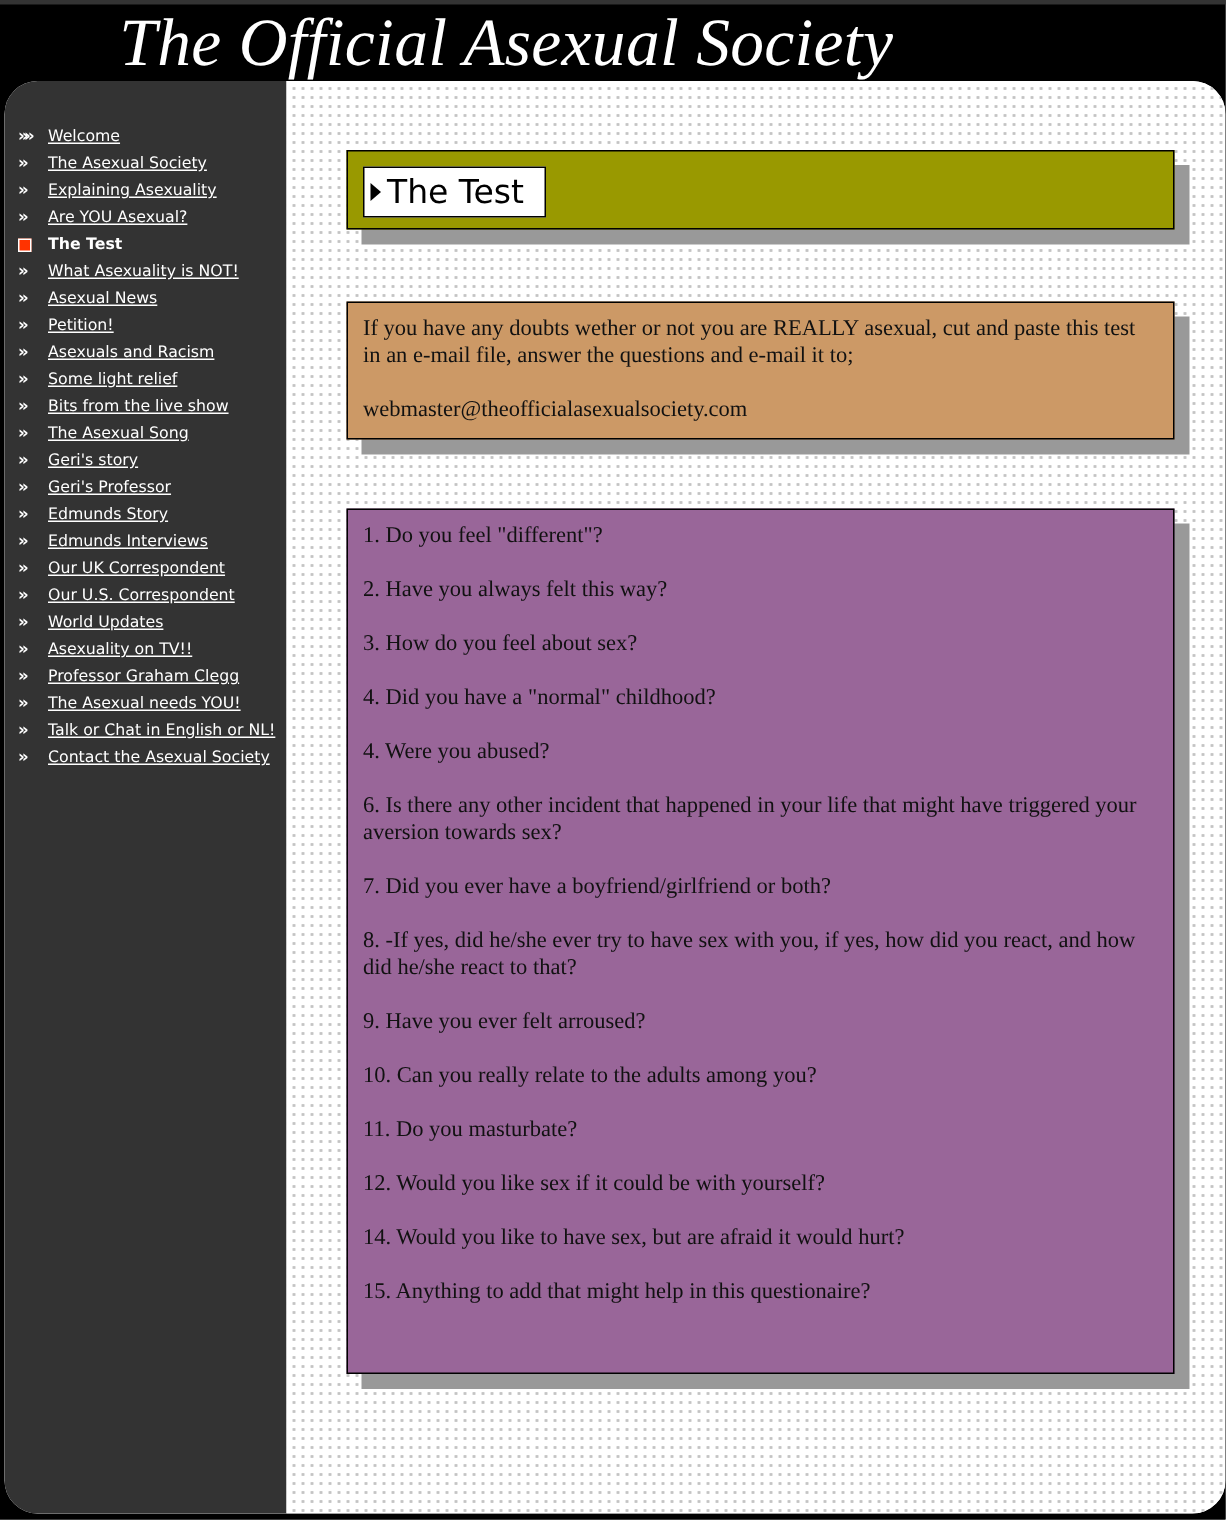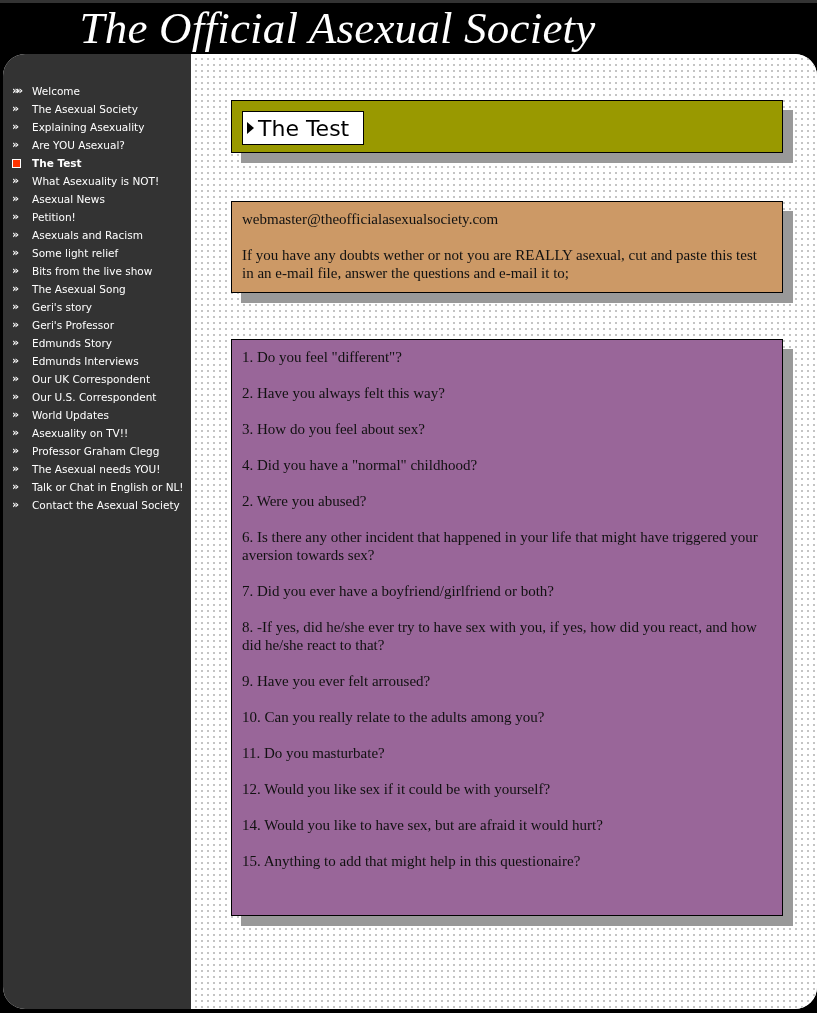--- a/index.html
+++ b/index.html
@@ -42,21 +42,21 @@
     .nav .bullet {
       width: 20px; display: inline-block; color: #fff;
       font-weight: bold; font-size: 11px; letter-spacing: -2px;
       line-height: 10px;
     }
     .nav .bullet.active-square {
       display: inline-block; width: 9px; height: 9px; margin-right: 11px;
       background: #ff3300; border: 1px solid #fff; letter-spacing: 0;
     }
     .nav a {
-      color: #fff; cursor: pointer;
+      color: #fff; text-decoration: underline; cursor: pointer;
       white-space: nowrap;
     }
     .nav li.current span.label { font-weight: bold; color: #fff; }
 
     .box {
       position: absolute; border: 1px solid #000;
       box-shadow: 10px 10px 0 #999999;
     }
     .title-box {
       left: 40px; top: 46px; width: 552px; height: 53px;
@@ -201,31 +201,31 @@
 
   <main class="main">
     <div class="box title-box">
       <div class="title-label">
         <span class="tri"></span>
         <span>The Test</span>
       </div>
     </div>
 
     <div class="box intro-box">
+      <p>If you have any doubts wether or not you are REALLY asexual, cut and paste this test in an e-mail file, answer the questions and e-mail it to;</p>
       <p>webmaster@theofficialasexualsociety.com</p>
-      <p>If you have any doubts wether or not you are REALLY asexual, cut and paste this test in an e-mail file, answer the questions and e-mail it to;</p>
     </div>
 
     <div class="box questions-box">
       <ol>
         <li>1. Do you feel "different"?</li>
         <li>2. Have you always felt this way?</li>
         <li>3. How do you feel about sex?</li>
         <li>4. Did you have a "normal" childhood?</li>
-        <li>2. Were you abused?</li>
+        <li>4. Were you abused?</li>
         <li>6. Is there any other incident that happened in your life that might have triggered your aversion towards sex?</li>
         <li>7. Did you ever have a boyfriend/girlfriend or both?</li>
         <li>8. -If yes, did he/she ever try to have sex with you, if yes, how did you react, and how did he/she react to that?</li>
         <li>9. Have you ever felt arroused?</li>
         <li>10. Can you really relate to the adults among you?</li>
         <li>11. Do you masturbate?</li>
         <li>12. Would you like sex if it could be with yourself?</li>
         <li>14. Would you like to have sex, but are afraid it would hurt?</li>
         <li>15. Anything to add that might help in this questionaire?</li>
       </ol>

